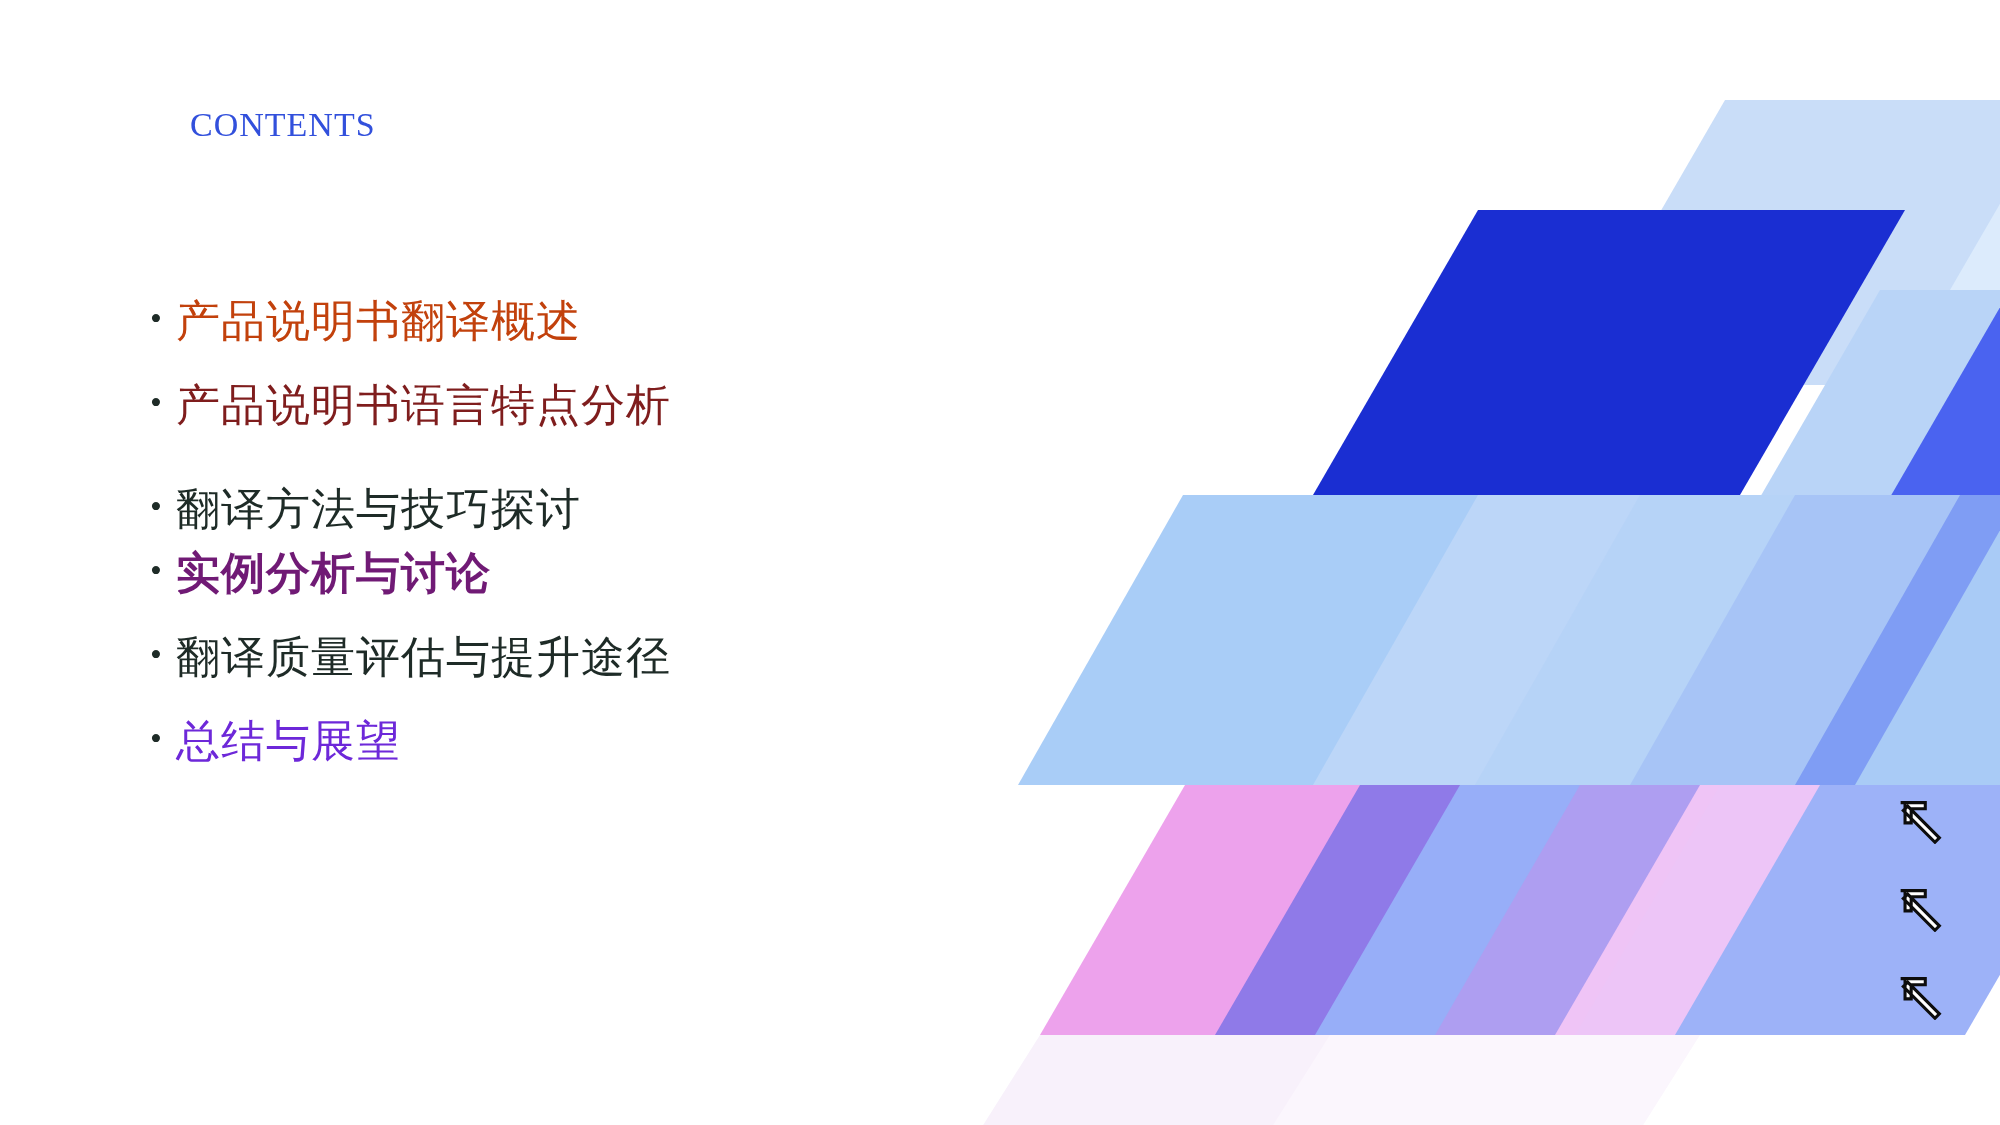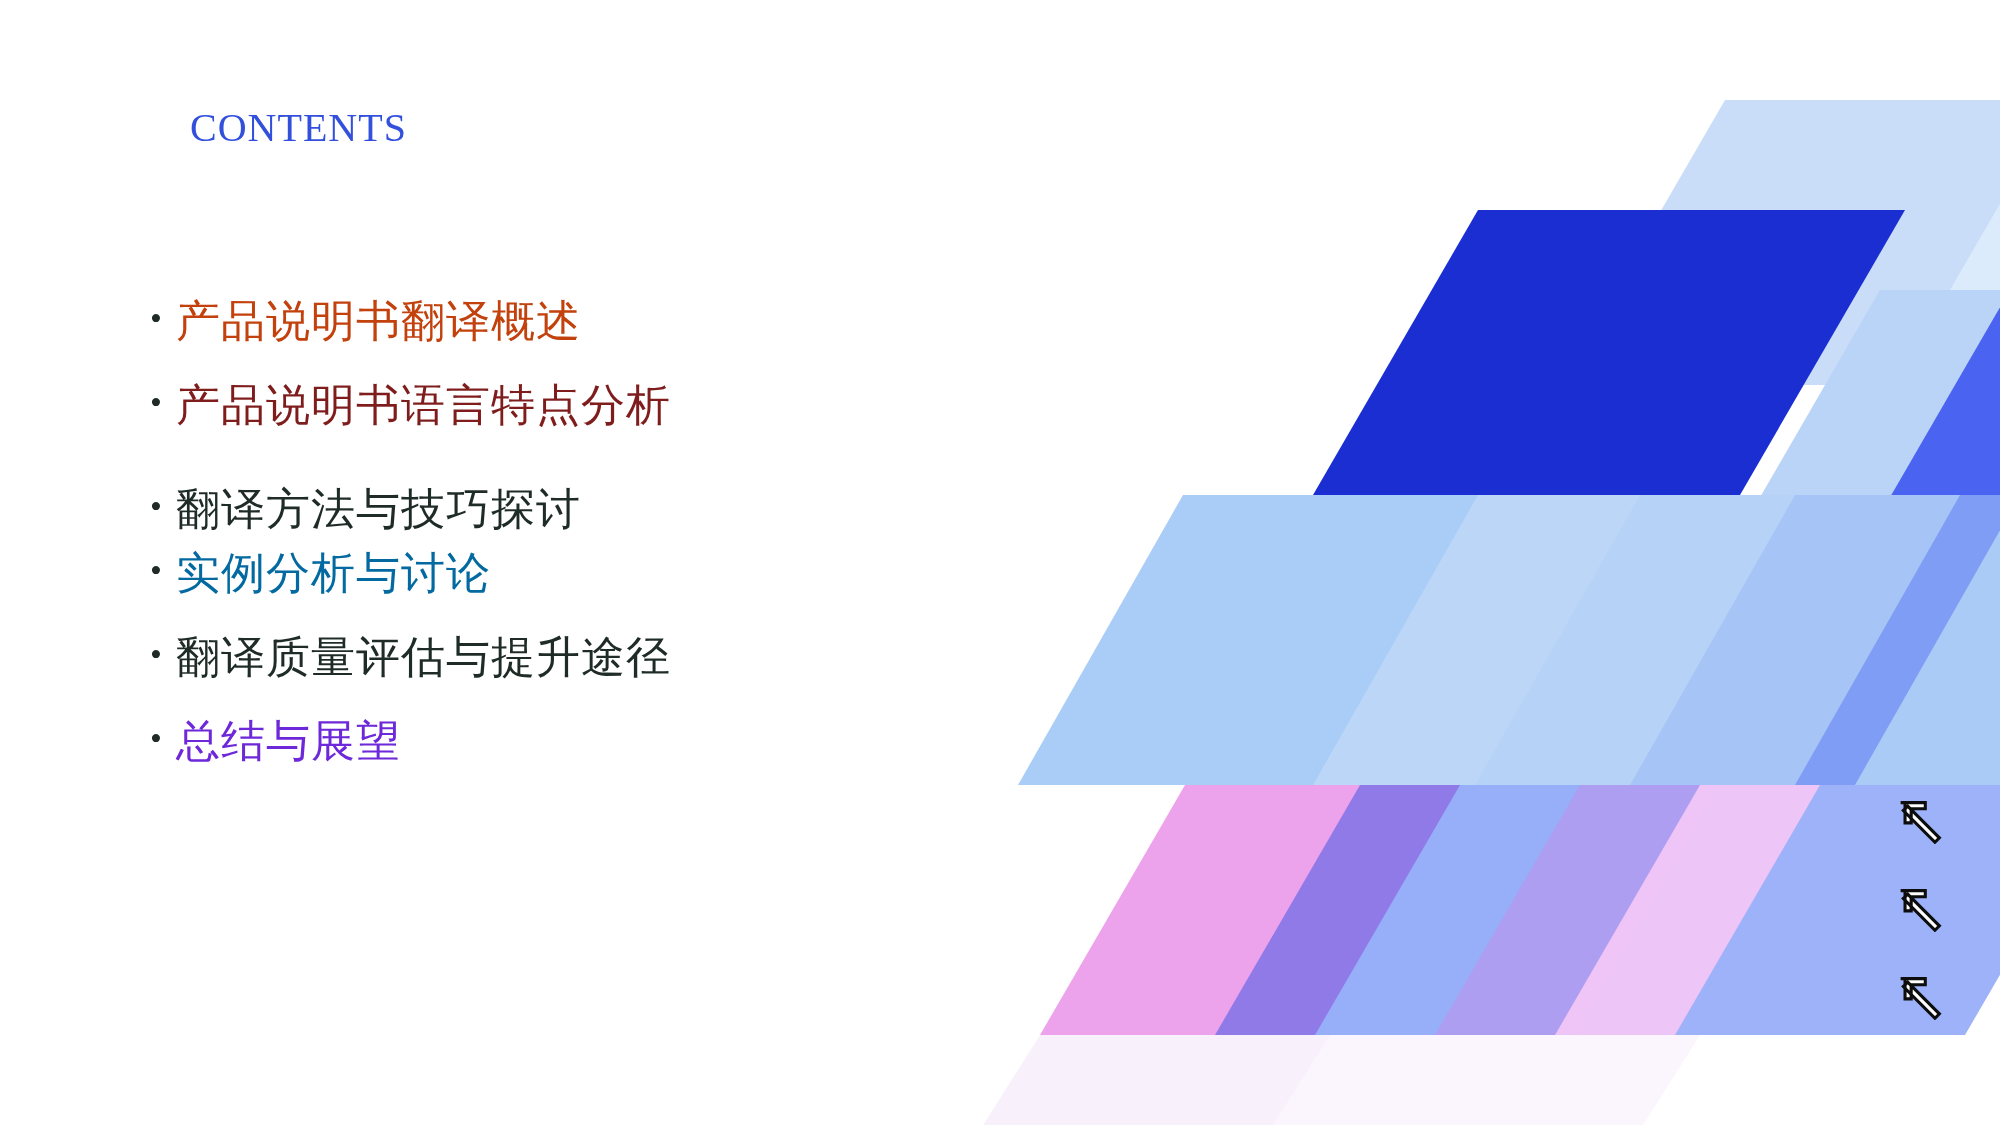--- a/index.html
+++ b/index.html
@@ -54,21 +54,21 @@
   #title-cn {
     font-family: "Liberation Serif", "DejaVu Serif", serif;
     font-size: 76px;
     line-height: 1;
     letter-spacing: 6px;
     font-weight: 400;
   }
 
   #title-en {
     font-family: "Liberation Serif", "DejaVu Serif", serif;
-    font-size: 40px;
+    font-size: 34px;
     line-height: 1;
     letter-spacing: 1px;
     margin-left: 30px;
     font-weight: 400;
   }
 
   #bullet-list {
     position: absolute;
     left: 150px;
     top: 300px;
@@ -167,21 +167,21 @@
         <span class="bullet-text" style="color: #7f1d1d;">产品说明书语言特点分析</span>
       </li>
 
       <li class="bullet-row">
         <span class="bullet-dot" style="color: rgb(30, 43, 39);">•</span>
         <span class="bullet-text" style="color: rgb(30, 43, 39); margin-top: 20px;">翻译方法与技巧探讨</span>
       </li>
 
       <li class="bullet-row">
         <span class="bullet-dot" style="color: rgb(30, 43, 39);">•</span>
-        <span class="bullet-text" style="color: #0369a1;">实例分析与讨论</span>
+        <span class="bullet-text" style="color: #701a75; font-weight: bold;">实例分析与讨论</span>
       </li>
 
       <li class="bullet-row">
         <span class="bullet-dot" style="color: rgb(30, 43, 39);">•</span>
         <span class="bullet-text" style="color: rgb(30, 43, 39); font-family: Liberation Serif, serif;">翻译质量评估与提升途径</span>
       </li>
 
       <li class="bullet-row">
         <span class="bullet-dot" style="color: rgb(30, 43, 39);">•</span>
         <span class="bullet-text" style="color: #6d28d9;">总结与展望</span>

